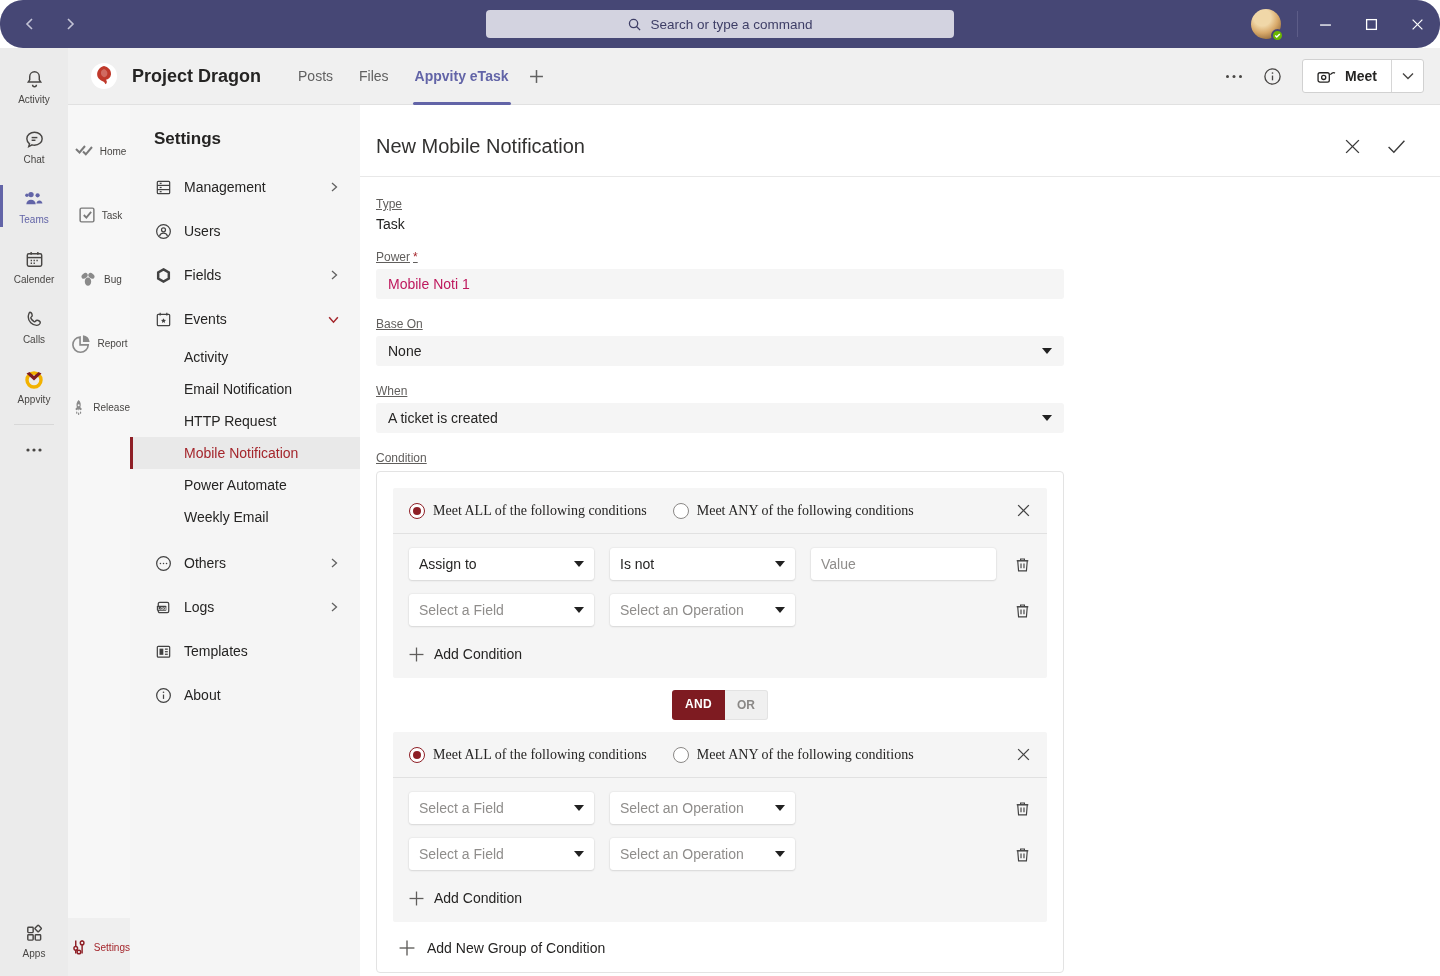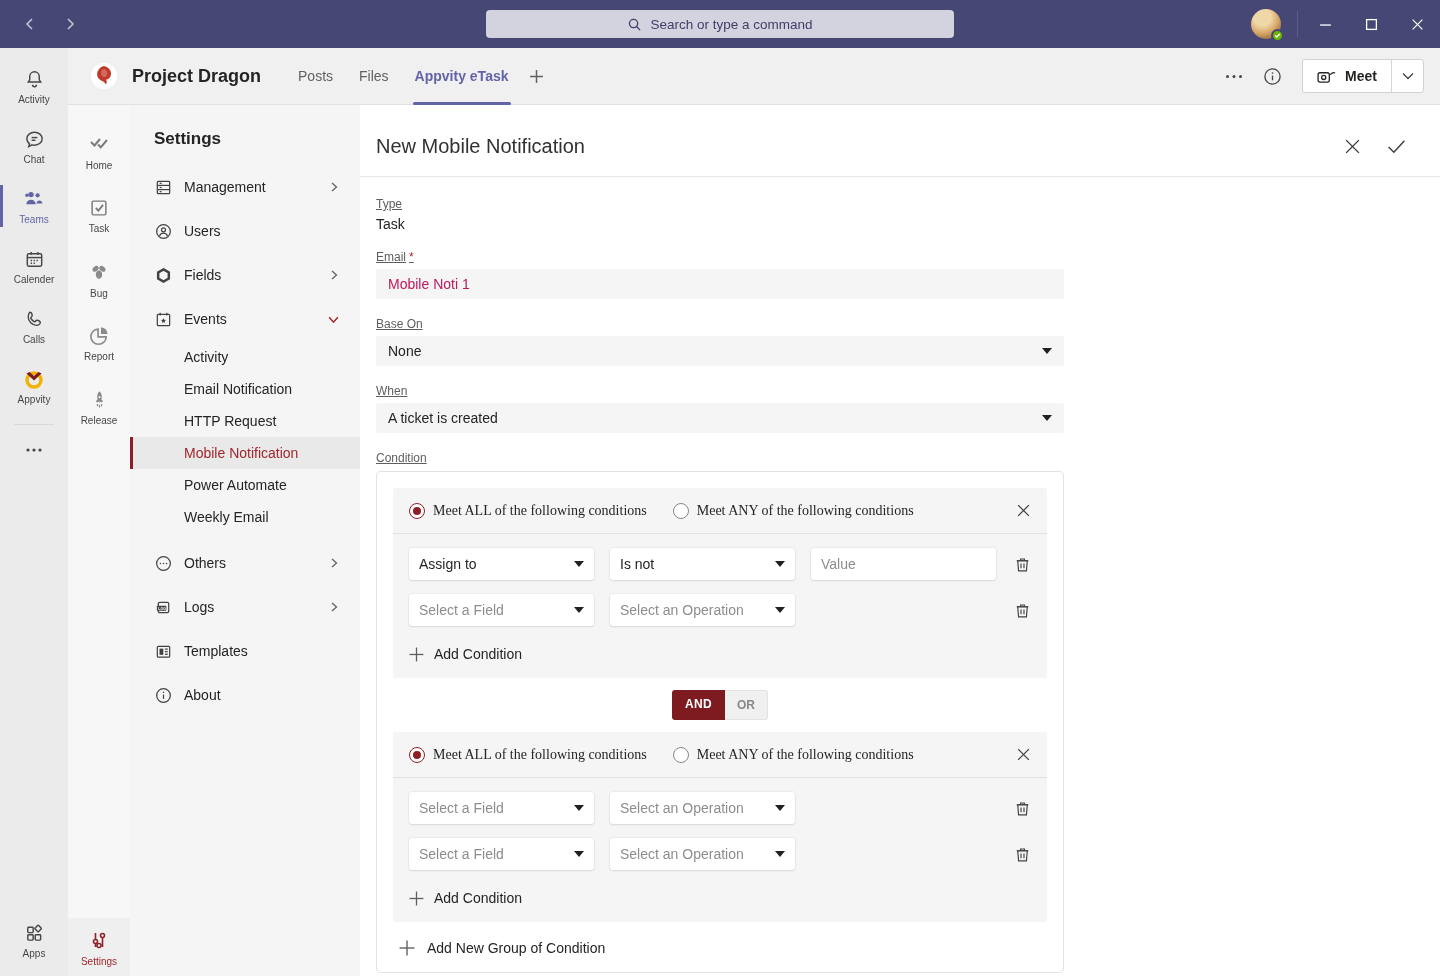--- a/index.html
+++ b/index.html
@@ -1,21 +1,21 @@
 <!DOCTYPE html>
 <html><head>
 <meta charset="utf-8">
 <style>
   * { box-sizing: border-box; }
   body { margin:0; width:1440px; height:976px; overflow:hidden; background:#fff;
          font-family:"Liberation Sans", sans-serif; -webkit-font-smoothing:antialiased; }
   svg { display:block; }
 
   
-  .titlebar { height:48px; background:#464775; display:flex; align-items:center; position:relative; }
+  .titlebar { height:48px; background:#464775; display:flex; align-items:center; position:relative;border-radius:23px; }
   .nav-arrows { display:flex; gap:16px; margin-left:18px; }
   .nav-arrow { width:24px; height:24px; display:flex; align-items:center; justify-content:center; }
   .searchbar { position:absolute; left:486px; top:10px; width:468px; height:28px; background:#d3d3e0;
                border-radius:4px; display:flex; align-items:center; justify-content:center; gap:8px;
                color:#3e3e66; font-size:13.5px; }
   .tb-right { margin-left:auto; display:flex; align-items:center; height:48px; }
   .avatar { width:30px; height:30px; border-radius:50%; position:relative; margin-right:16px;
             background: radial-gradient(circle at 38% 28%, #f0d7a8 0 30%, #d8a96a 55%, #9a7140 80%, #6e4e2a 100%); }
   .status-dot { position:absolute; right:-3px; bottom:-3px; width:13px; height:13px; border-radius:50%;
                 background:#6bb700; border:2px solid #464775; display:flex; align-items:center; justify-content:center; }
@@ -47,21 +47,21 @@
   .add-tab { width:30px; display:flex; align-items:center; justify-content:center; }
   .header-right { margin-left:auto; display:flex; align-items:center; gap:20px; }
   .meet-btn { display:flex; align-items:flex-end; background:#fff; border:1px solid #d1d1d1; border-radius:3px; height:34px; }
   .meet-main { display:flex; align-items:center; gap:9px; padding:0 14px; font-weight:700; font-size:14px; color:#252423; height:100%; }
   .meet-split { width:32px; height:100%; border-left:1px solid #d6d6d6; display:flex; align-items:center; justify-content:center; }
 
   .content-row { flex:1; display:flex; min-height:0; }
 
   
   .rail-second { width:62px; background:#f7f7f7; display:flex; flex-direction:column; padding-top:14px; }
-  .rail2-item { height:64px; display:flex; flex-direction:column; align-items:center; justify-content:center;
+  .rail2-item { height:64px; display:flex; flex-direction:row; align-items:center; justify-content:center;
                 gap:4px; color:#484644; font-size:10px; }
   .rail2-item.active { color:#a4262c; background:#efefef; height:58px; }
 
   
   .sidebar { width:230px; background:#f5f5f5; padding-top:20px; }
   .sb-title { font-size:17px; font-weight:700; color:#252423; padding:4px 24px 16px; }
   .sb-item { height:44px; display:flex; align-items:center; padding:0 20px 0 24px; font-size:14px; color:#252423; }
   .sb-icon { width:19px; margin-right:11px; display:flex; }
   .sb-chevron { margin-left:auto; display:flex; }
   .sb-child { height:32px; display:flex; align-items:center; padding-left:54px; font-size:14px; color:#252423; position:relative; }
@@ -513,21 +513,21 @@
                 </svg>
             </span>
           </div>
         </div>
 
         <div class="form">
           <div class="f-label">Type</div>
           <div class="f-value">Task</div>
 
           <div class="f-label">
-            <span>Email</span><span class="req">*</span>
+            <span>Power</span><span class="req">*</span>
           </div>
           <input class="f-input" value="Mobile Noti 1" style="">
 
           <div class="f-label">Base On</div>
           <div class="f-select">
             <span>None</span>
             <span class="caret"></span>
           </div>
 
           <div class="f-label">When</div>

